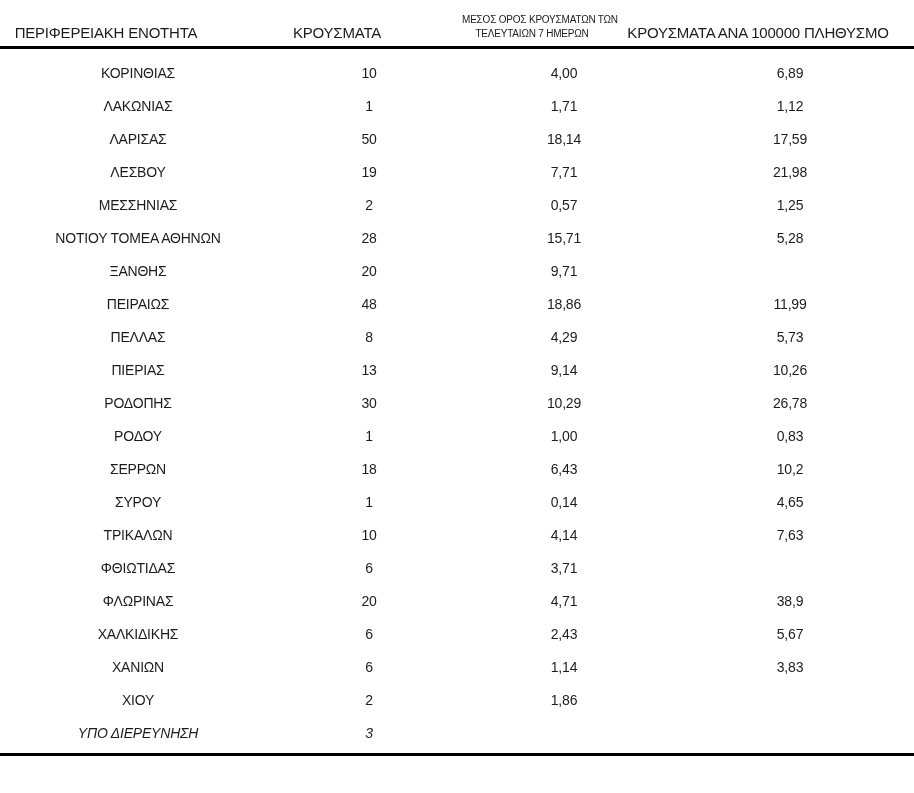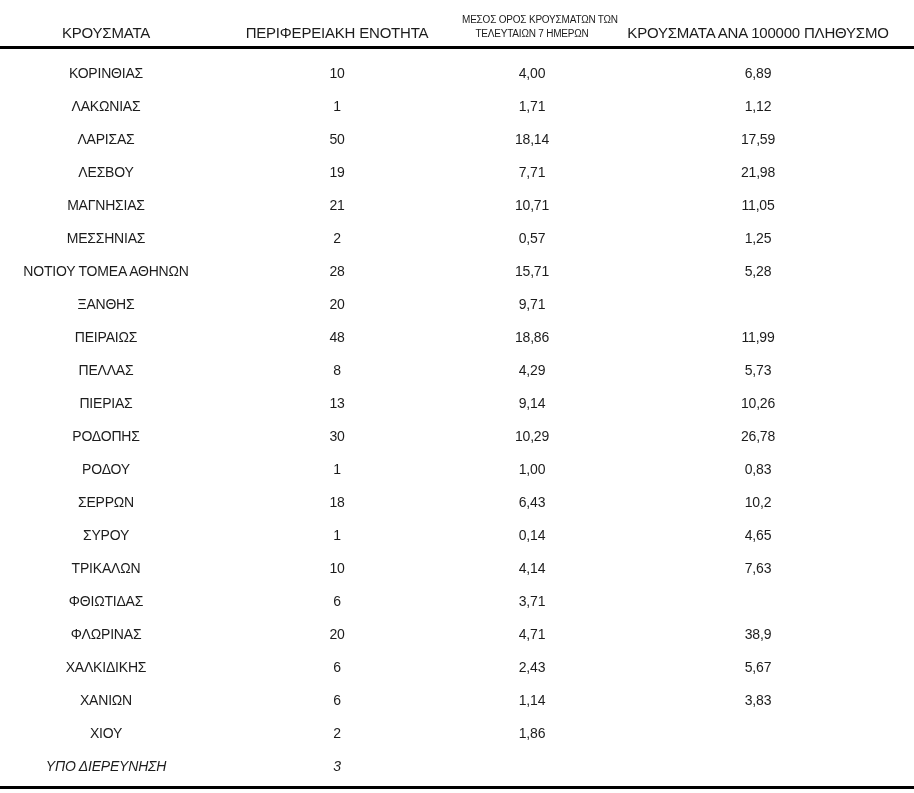--- a/index.html
+++ b/index.html
@@ -35,38 +35,38 @@
     letter-spacing: -0.2px;
     white-space: nowrap;
   }
   .rule {
     height: 3px;
     background: #000000;
     width: 914px;
   }
   .rule.bottom { margin-top: 4px; }
   .tbody { padding-top: 7px; }
-  .tr { height: 33px; align-items: center; }
+  .tr { height: 33px; align-items: center; margin-left: 32px; }
   .td {
     text-align: center;
     font-size: 14px;
     letter-spacing: -0.2px;
     white-space: nowrap;
   }
   .tr.italic { font-style: italic; }
 </style>
 </head>
 <body>
 
 <div class="page">
   <div class="table">
 
     <div class="thead">
+      <div class="th">ΠΕΡΙΦΕΡΕΙΑΚΗ ΕΝΟΤΗΤΑ</div>
       <div class="th">ΚΡΟΥΣΜΑΤΑ</div>
-      <div class="th">ΠΕΡΙΦΕΡΕΙΑΚΗ ΕΝΟΤΗΤΑ</div>
       <div class="th small">
         <span class="line">ΜΕΣΟΣ ΟΡΟΣ ΚΡΟΥΣΜΑΤΩΝ ΤΩΝ</span>
         <span class="line">ΤΕΛΕΥΤΑΙΩΝ 7 ΗΜΕΡΩΝ</span>
       </div>
       <div class="th">ΚΡΟΥΣΜΑΤΑ ΑΝΑ 100000 ΠΛΗΘΥΣΜΟ</div>
     </div>
 
     <div class="rule"></div>
 
     <div class="tbody">
@@ -88,26 +88,20 @@
     <div class="td">18,14</div>
     <div class="td">17,59</div>
   </div>
         <div class="tr">
     <div class="td">ΛΕΣΒΟΥ</div>
     <div class="td">19</div>
     <div class="td">7,71</div>
     <div class="td">21,98</div>
   </div>
         <div class="tr">
-    <div class="td">ΜΑΓΝΗΣΙΑΣ</div>
-    <div class="td">21</div>
-    <div class="td">10,71</div>
-    <div class="td">11,05</div>
-  </div>
-        <div class="tr">
     <div class="td">ΜΕΣΣΗΝΙΑΣ</div>
     <div class="td">2</div>
     <div class="td">0,57</div>
     <div class="td">1,25</div>
   </div>
         <div class="tr">
     <div class="td">ΝΟΤΙΟΥ ΤΟΜΕΑ ΑΘΗΝΩΝ</div>
     <div class="td">28</div>
     <div class="td">15,71</div>
     <div class="td">5,28</div>

